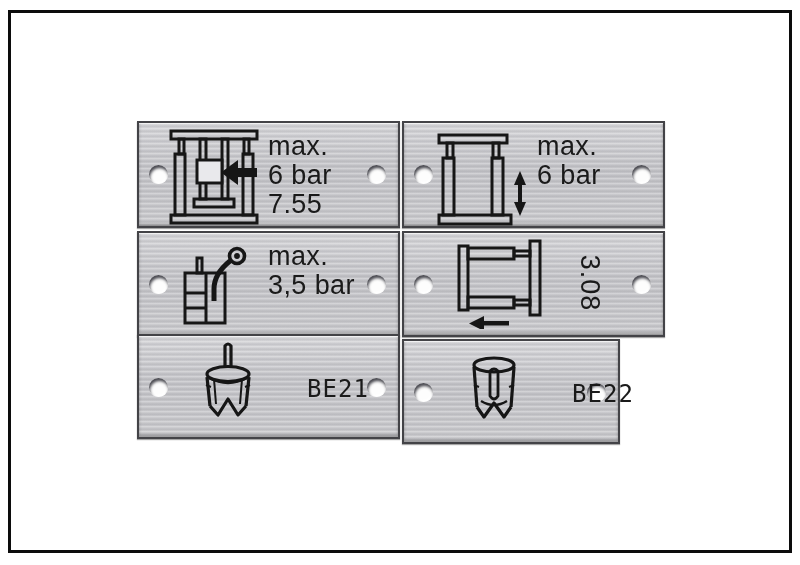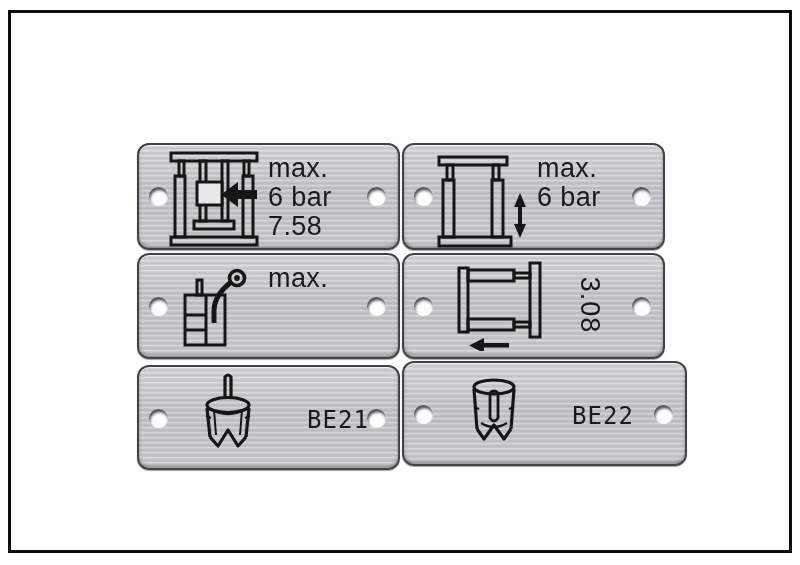--- a/index.html
+++ b/index.html
@@ -6,28 +6,27 @@
   body{
     width:800px;height:565px;position:relative;overflow:hidden;
     background:#ffffff;
     font-family:"Liberation Sans", sans-serif;
   }
   .outer-frame{
     position:absolute;left:8px;top:10px;width:784px;height:543px;
     border:3px solid #0c0c0c;box-sizing:border-box;background:#ffffff;
   }
   .plate{
-    position:absolute;box-sizing:border-box;border:2px solid #434347;border-radius:12px;
+    position:absolute;box-sizing:border-box;border:2px solid #434347;border-radius:0;
     background:
       repeating-linear-gradient(180deg,
         rgba(255,255,255,.30) 0px, rgba(255,255,255,0) 1.6px,
         rgba(45,45,55,.10) 3.2px, rgba(255,255,255,0) 5px),
       linear-gradient(180deg,#d7d7da 0%,#c6c6ca 45%,#cccccF 100%);
     box-shadow: inset 0 1px 0 rgba(255,255,255,.6), inset 0 -2px 3px rgba(0,0,0,.30), 0 1px 1px rgba(0,0,0,.35);
-    margin-top: 22px;
   }
   .hole{
     position:absolute;width:19px;height:19px;border-radius:50%;
     background:#fdfdfd;top:42px;
     box-shadow: inset 1px 3px 3px rgba(40,40,48,.85), inset -1px -2px 2px rgba(255,255,255,.9);
   }
   .hole.left{left:10px;}
   .hole.right{right:12px;}
   .pictogram{position:absolute;}
   .plabel{
@@ -46,22 +45,22 @@
   .be-label{
     position:absolute;left:160px;top:39px;width:78px;text-align:center;
     font-family:"DejaVu Sans Mono", monospace;
     font-size:24px;color:#1a1a1a;letter-spacing:1px;
   }
   
   .p1{left:137px;top:121px;width:263px;height:107px;}
   .p2{left:402px;top:121px;width:263px;height:107px;}
   .p3{left:137px;top:231px;width:263px;height:106px;}
   .p4{left:402px;top:231px;width:263px;height:106px;}
-  .p5{left:137px;top:343px;width:263px;height:105px;}
-  .p6{left:402px;top:339px;width:285px;height:105px;}
+  .p5{left:137px;top:334px;width:263px;height:105px;}
+  .p6{left:402px;top:339px;width:218px;height:105px;}
   svg{display:block;}
 </style>
 </head>
 <body>
 
 <div class="outer-frame"></div>
 
 <div class="plate p1">
   <div class="hole left"></div>
   <div class="hole right"></div>
@@ -79,21 +78,21 @@
     </g>
     <rect x="28" y="31" width="25" height="23" fill="#e9e9ec" stroke="#161616" stroke-width="3"></rect>
     <g fill="#161616">
       <rect x="68" y="39" width="20" height="9"></rect>
       <polygon points="69,31 69,56 52,43.5"></polygon>
     </g>
   </svg>
   <div class="plabel">
     <span>max.</span>
     <span>6 bar</span>
-    <span>7.58</span>
+    <span>7.55</span>
   </div>
 </div>
 
 <div class="plate p2">
   <div class="hole left"></div>
   <div class="hole right"></div>
   <svg class="pictogram" style="left:31px;top:7px;" width="92" height="96" viewBox="0 0 92 96">
     <g fill="none" stroke="#161616" stroke-width="3">
       <rect x="4" y="5" width="68" height="8"></rect>
       <rect x="12" y="13" width="6" height="15"></rect>
@@ -124,20 +123,21 @@
       <line x1="2" y1="48" x2="23" y2="48"></line>
       <line x1="2" y1="63" x2="23" y2="63"></line>
       <rect x="14" y="13" width="5" height="15"></rect>
     </g>
     <path d="M31,56 L31,44 C31,34 37,24 47,16" fill="none" stroke="#161616" stroke-width="5"></path>
     <circle cx="54" cy="11" r="7.5" fill="none" stroke="#161616" stroke-width="3.6"></circle>
     <circle cx="54" cy="11" r="2.9" fill="#161616"></circle>
   </svg>
   <div class="plabel">
     <span>max.</span>
+    <span>3,5 bar</span>
   </div>
 </div>
 
 <div class="plate p4">
   <div class="hole left"></div>
   <div class="hole right"></div>
   <svg class="pictogram" style="left:53px;top:6px;" width="90" height="90" viewBox="0 0 90 90">
     <g fill="none" stroke="#161616" stroke-width="3">
       <rect x="2" y="7" width="9" height="64"></rect>
       <rect x="11" y="9" width="46" height="11"></rect>

